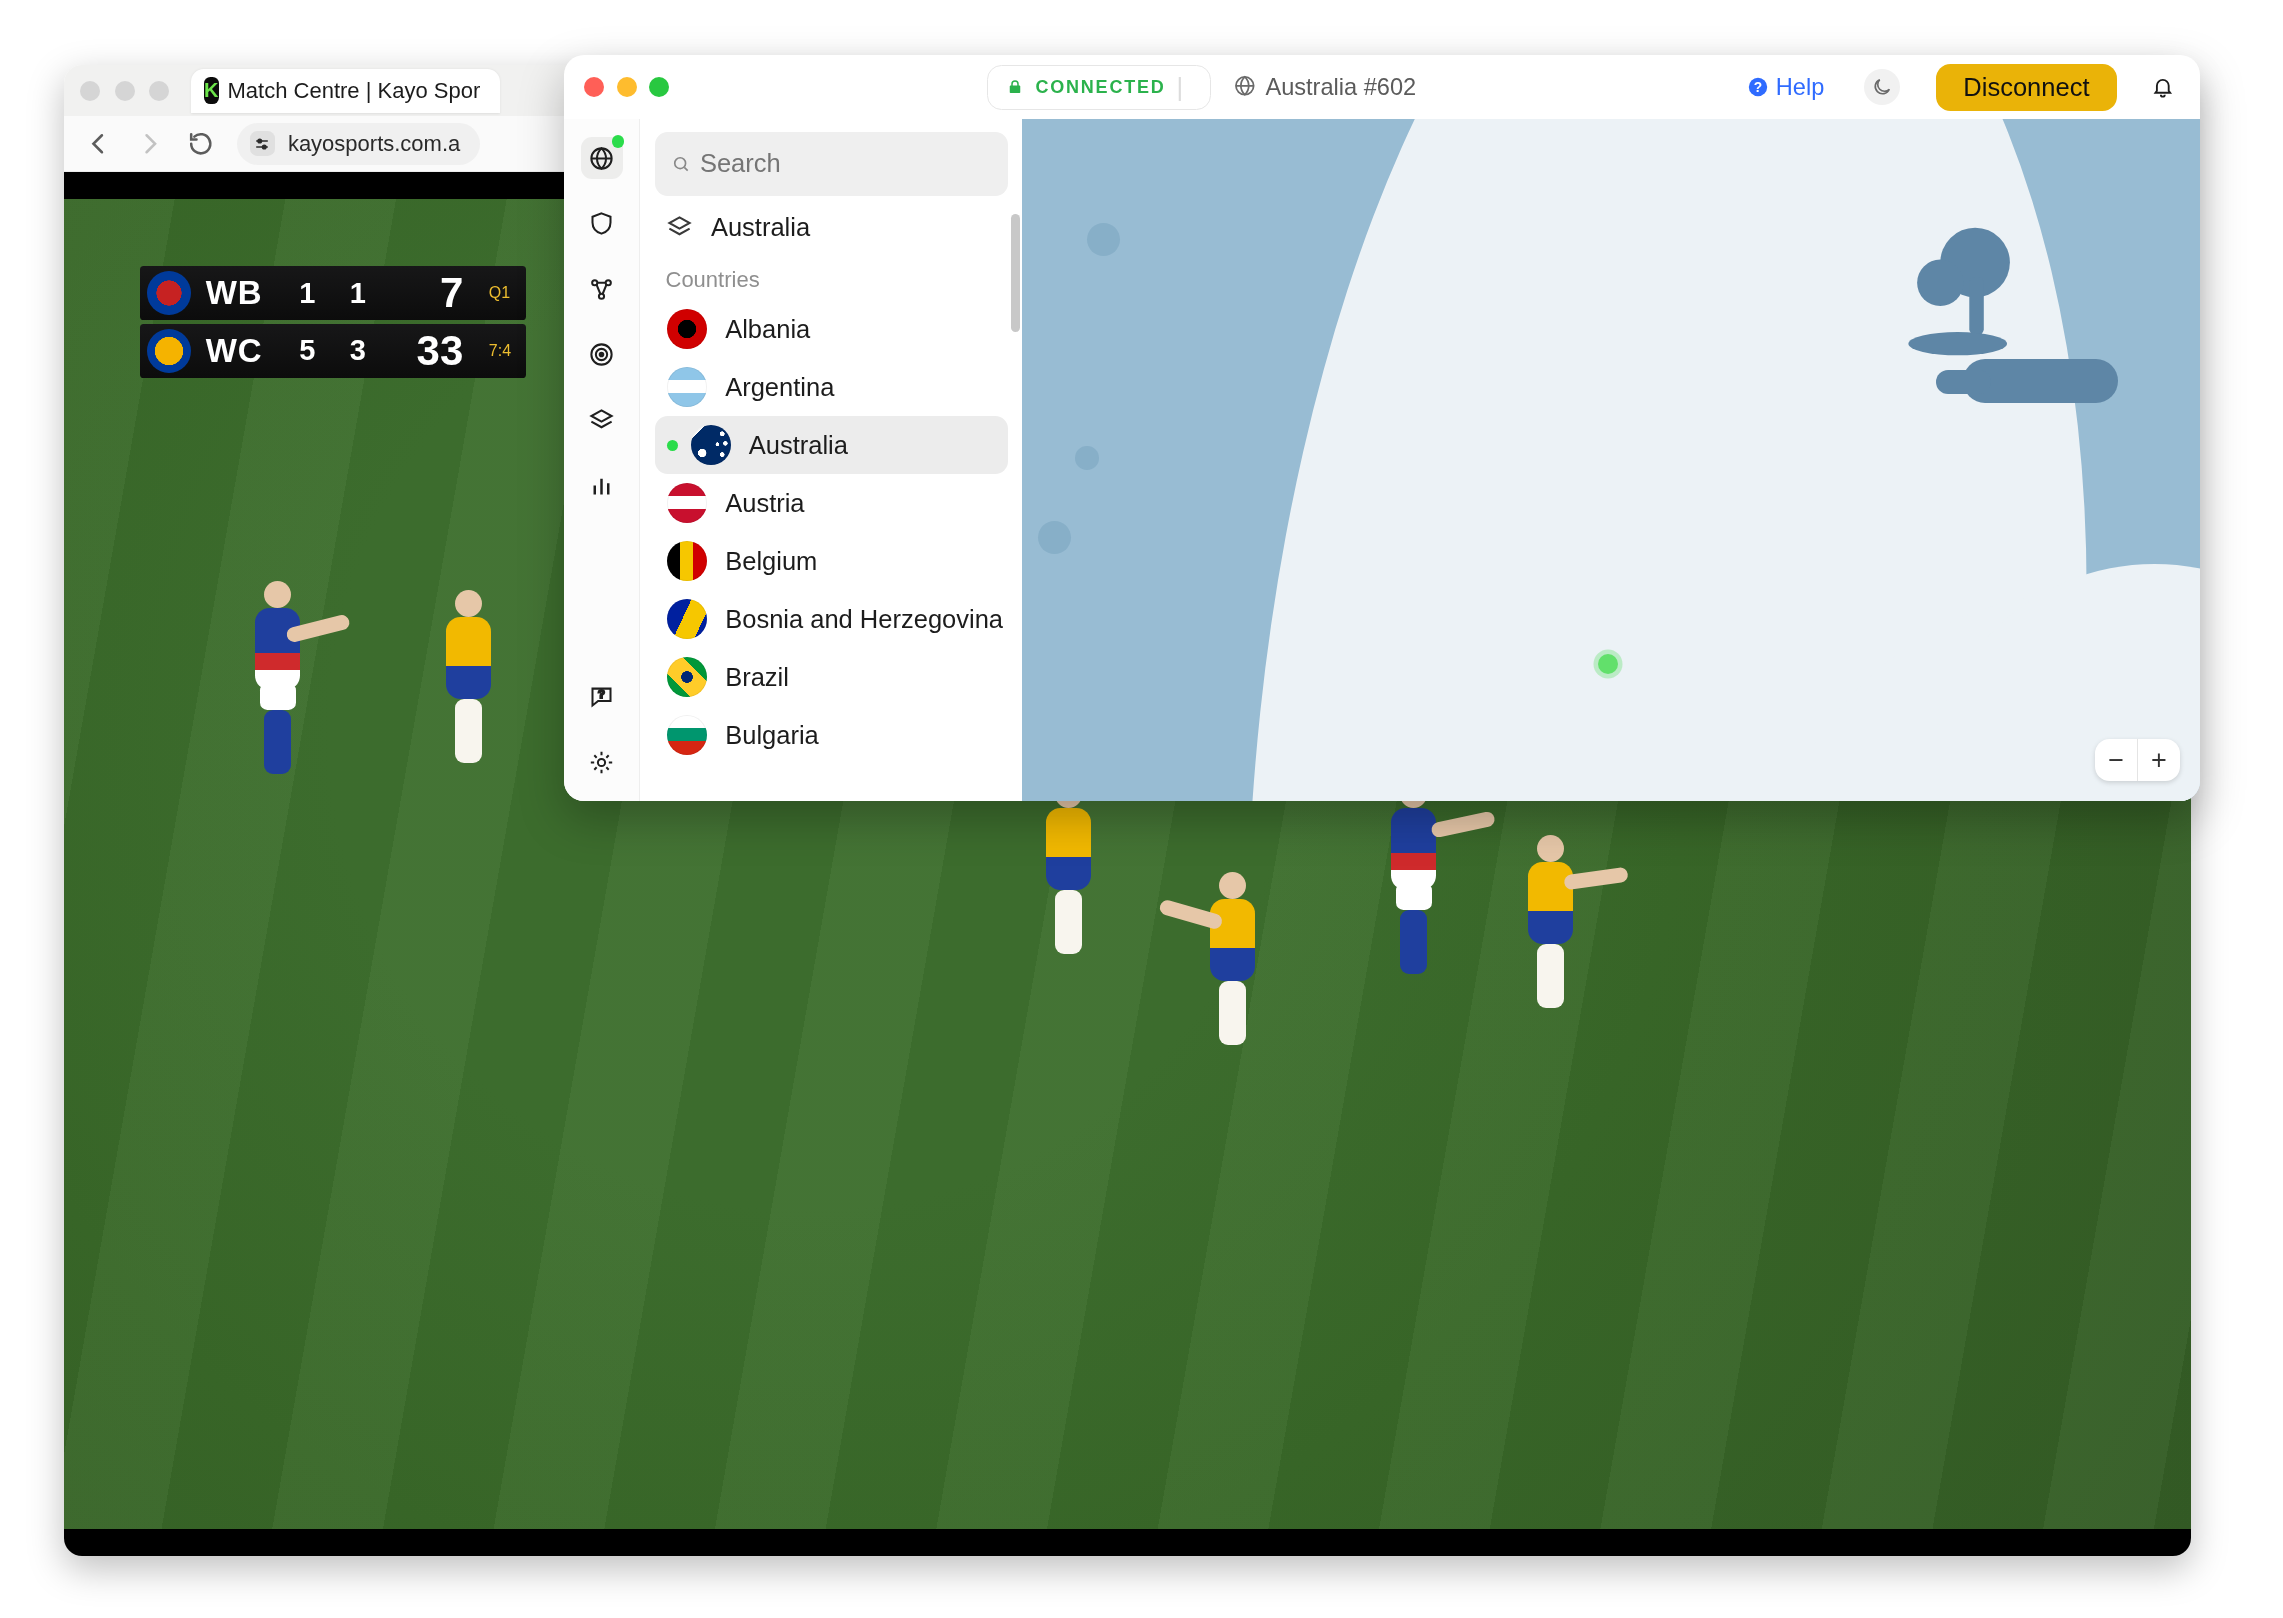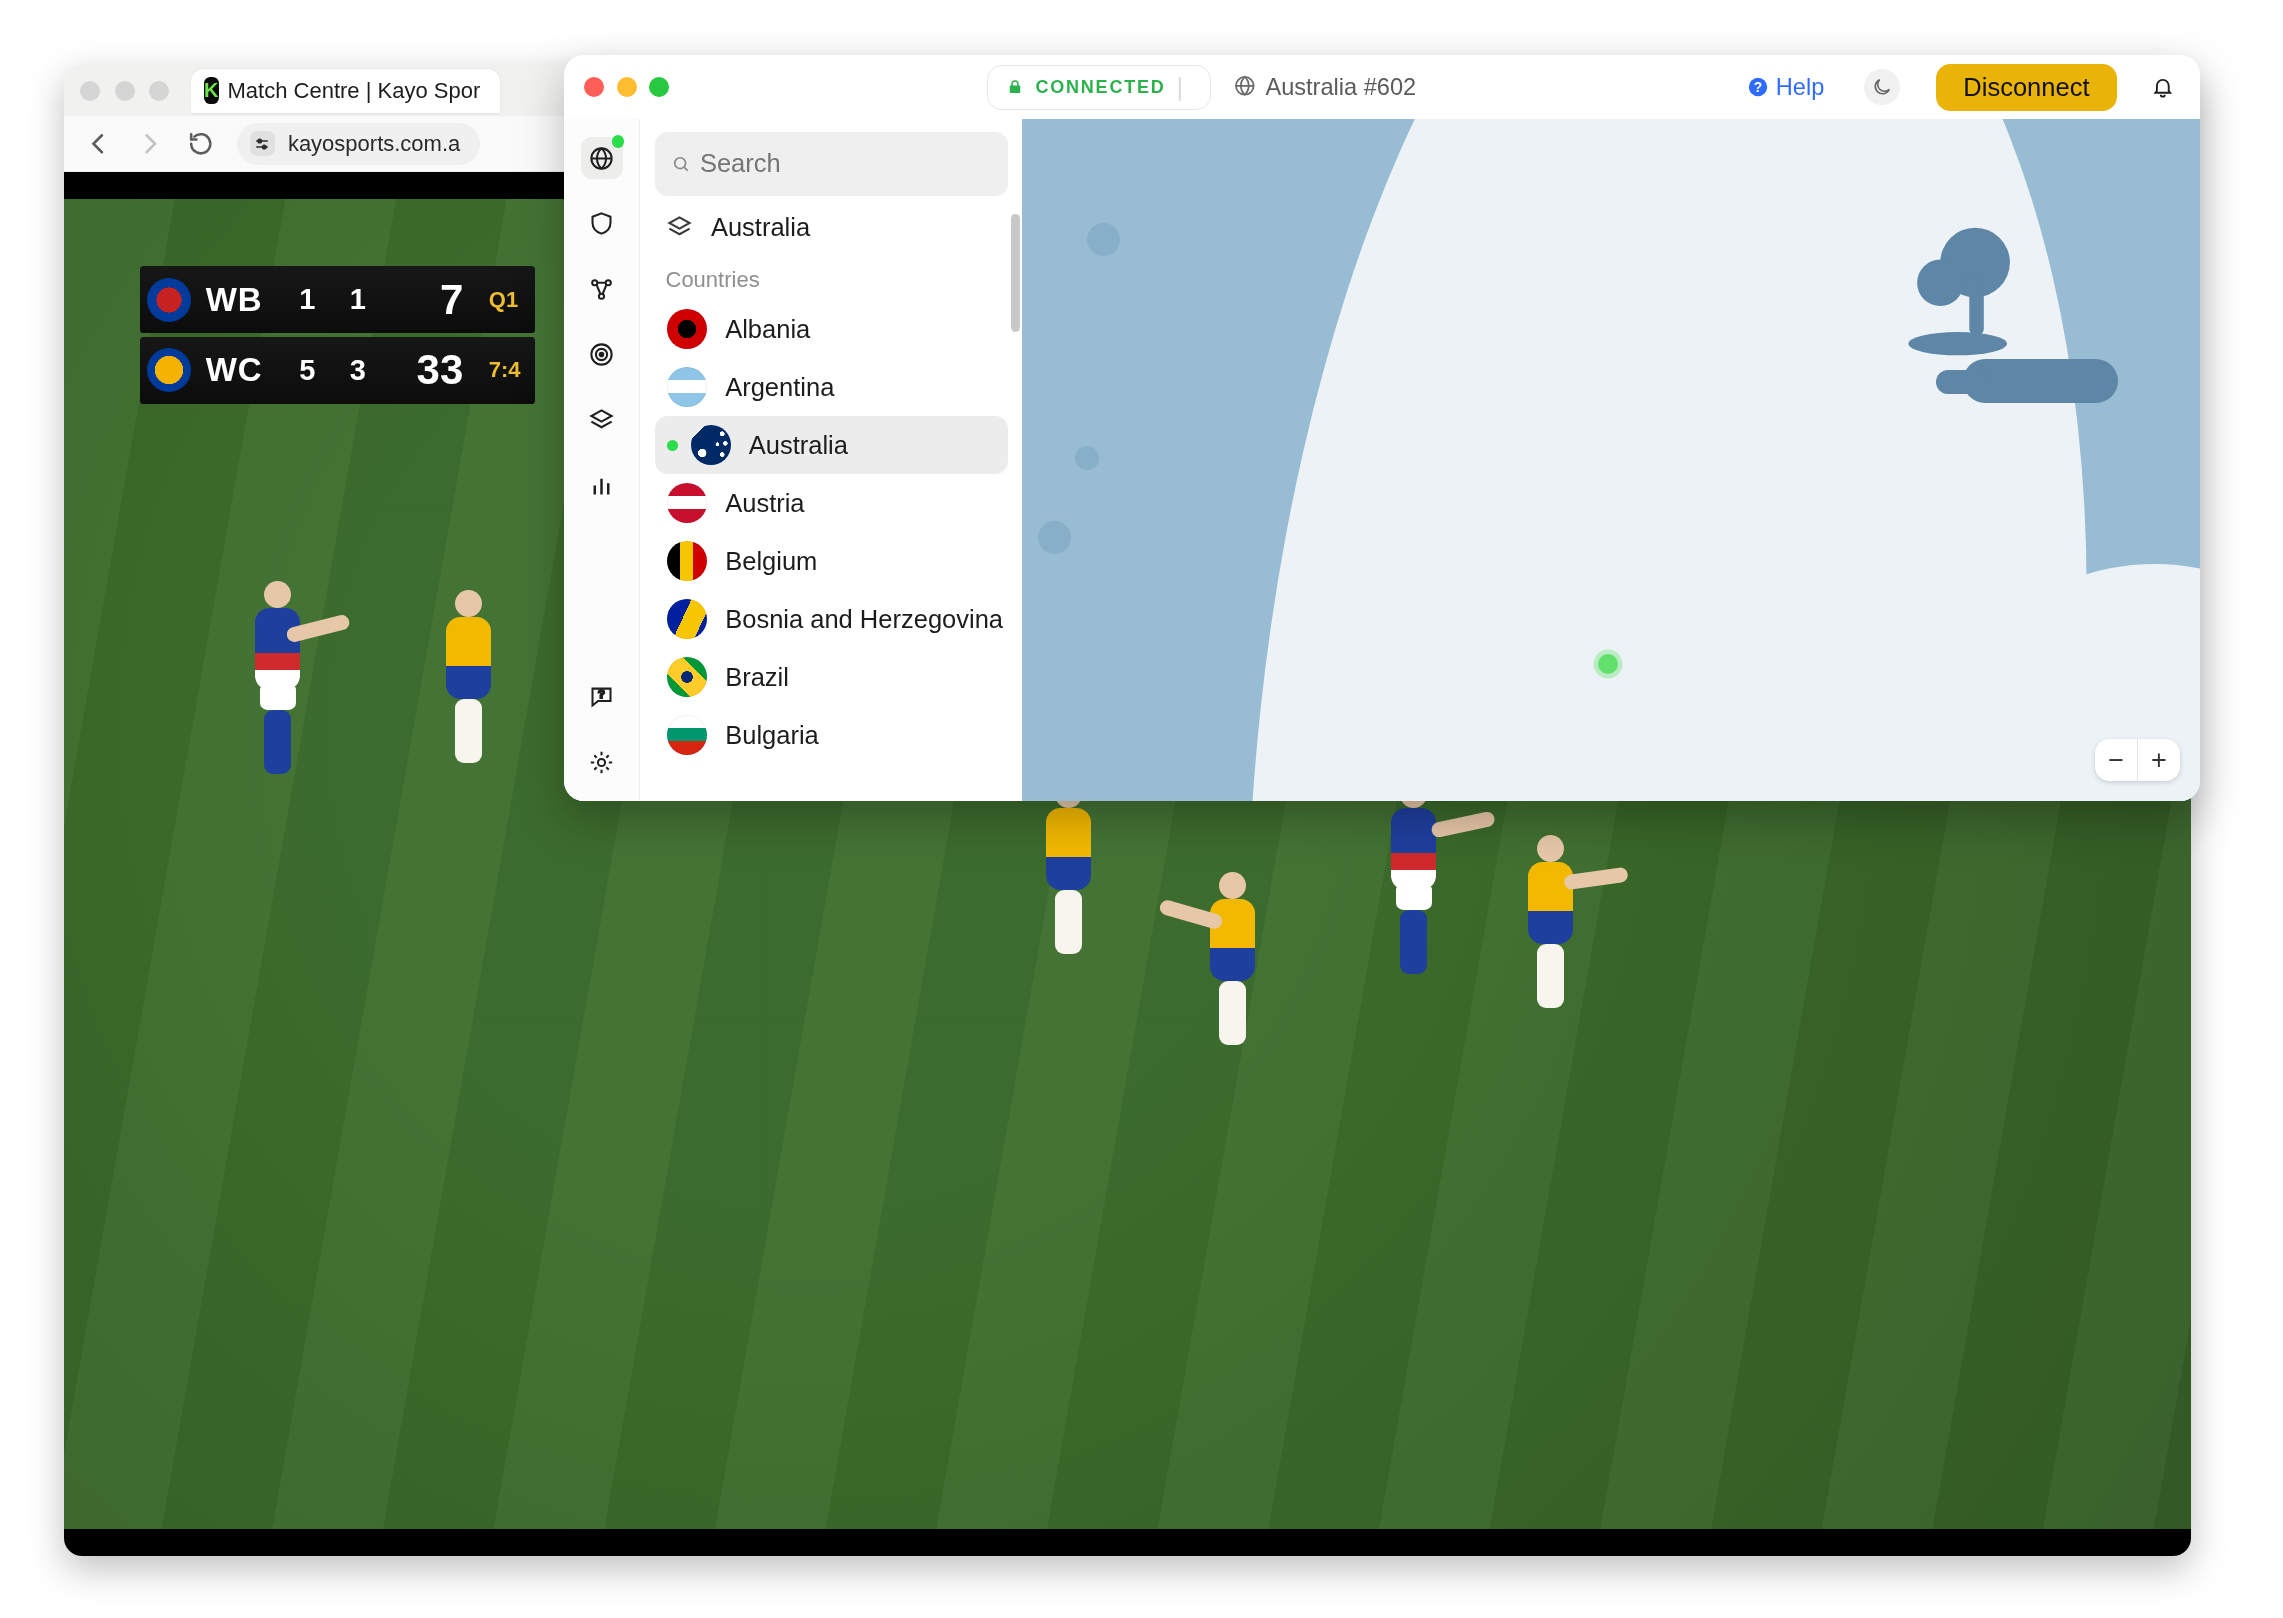--- a/index.html
+++ b/index.html
@@ -84,34 +84,34 @@
     content:""; position:absolute; inset:0;
     background: repeating-linear-gradient(100deg, rgba(255,255,255,0.03) 0 109px, rgba(0,0,0,0.03) 109px 218px);
   }
 
   .scoreboard{
     position:absolute; left:76px; top:67px;
     font-family: Arial, sans-serif;
     color:#fff;
   }
   .scoreboard .row{
-    display:flex; align-items:center; height:67px; gap:14.5px;
+    display:flex; align-items:center; height:54px; gap:14.5px;
     background: linear-gradient(#171718,#0c0c0c);
     padding:0 14.5px 0 0;
     border-radius:3.6px;
     margin-bottom:3.6px;
   }
   .score-badge{
     width:44px;height:44px;border-radius:50%;margin-left:7.3px;
     display:flex;align-items:center;justify-content:center;
   }
   .abbr{font-size:33px;font-weight:800;letter-spacing:0.9px;width:69px}
   .num{font-size:29px;font-weight:700;width:36px;text-align:center}
   .big{font-size:42px;font-weight:800;width:73px;text-align:right}
-  .meta{font-size:22px;font-weight:700;color:#edbd2f;margin-left:11px}
+  .meta{font-size:16px;font-weight:400;color:#edbd2f;margin-left:11px}
 
   
   .player{position:absolute;}
   .torso{width:45px;height:82px;border-radius:14.5px}
   .legs{width:27px;height:64px;border-radius:9px;margin:0 auto}
   .arm{position:absolute;width:64px;height:14.5px;border-radius:9px;background:#E6C7A8}
   .head{width:27px;height:27px;border-radius:50%;background:#E6C7A8;margin:0 auto}
   .wb .torso{background:linear-gradient(#1f3f9e 0 55%,#cf2a2c 55% 75%,#fff 75% 100%)}
   .wb .legs{background:#1f3f9e}
   .wc .torso{background:linear-gradient(#f2b900 0 60%,#1f3f9e 60% 100%)}

